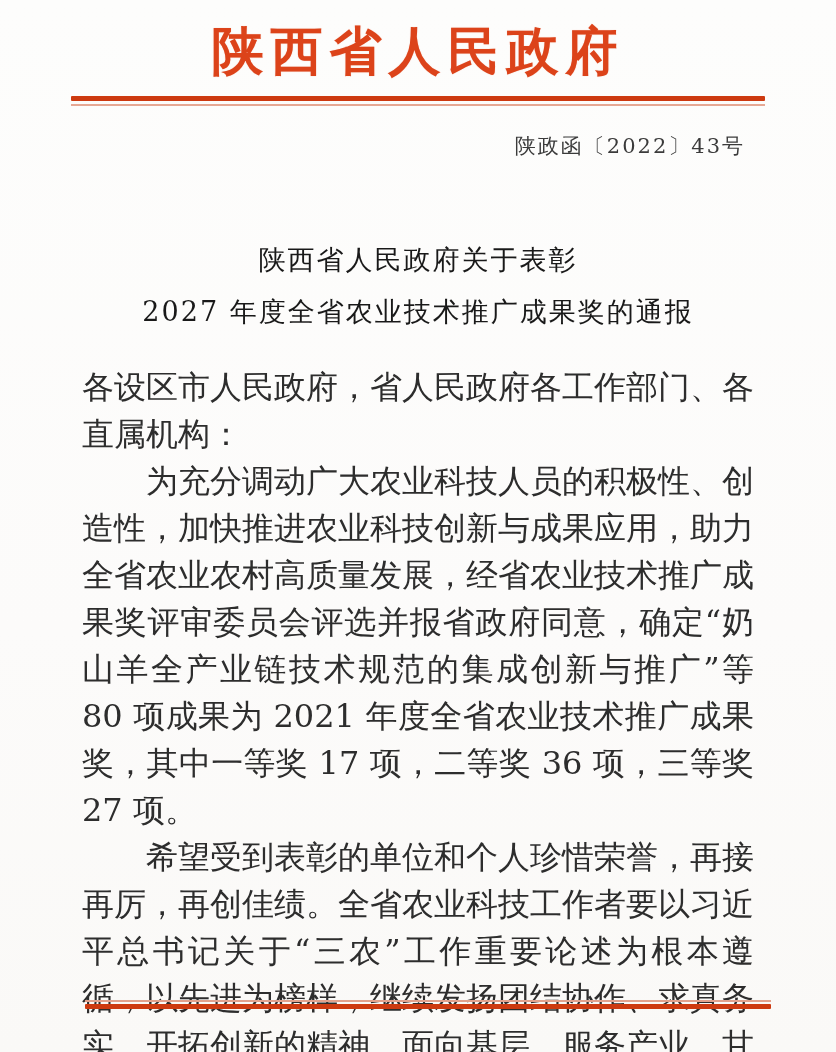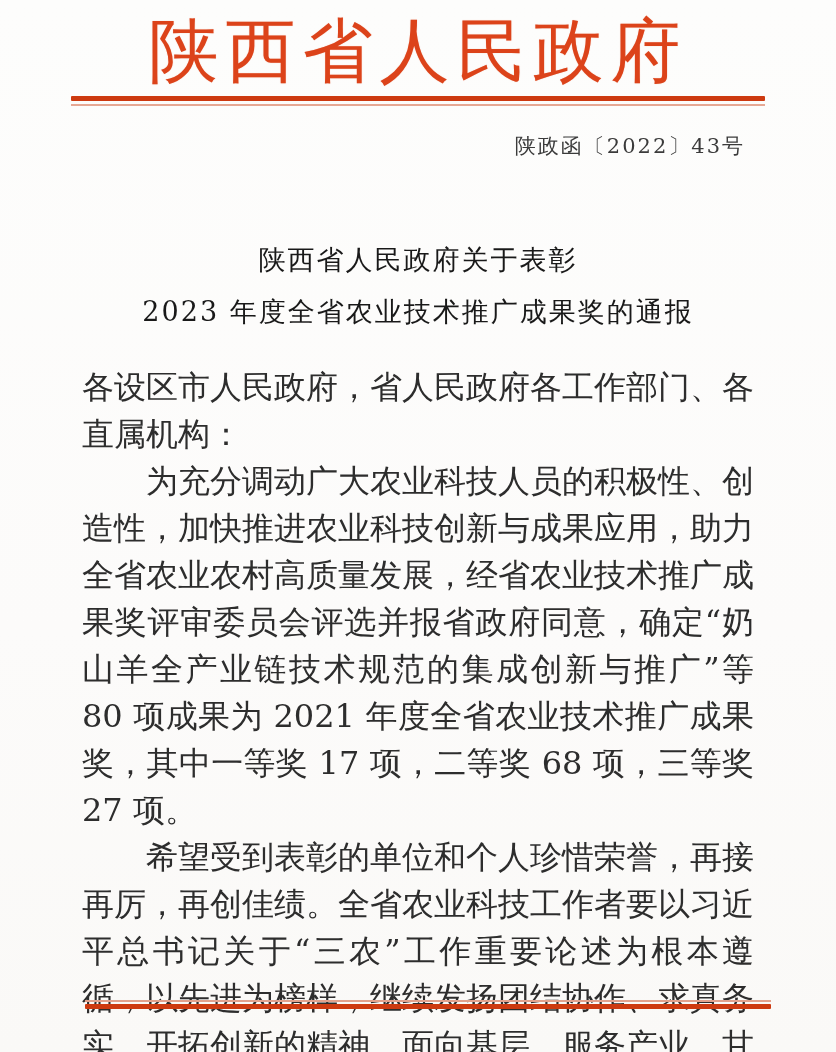--- a/index.html
+++ b/index.html
@@ -17,23 +17,23 @@
     position: relative;
     width: 836px;
     height: 1052px;
     background: linear-gradient(180deg, #fdfdfc 0%, #fcfbfa 60%, #faf9f7 100%);
     overflow: hidden;
   }
   
   .masthead {
     margin-top: 8px;
     text-align: center;
-    font-size: 70px;
+    font-size: 52px;
     line-height: 86px;
-    font-weight: normal;
+    font-weight: bold;
     color: #dc431a;
     letter-spacing: 7px;
     text-shadow: 0 0 1px rgba(220, 67, 26, 0.35);
     white-space: nowrap;
   }
   .masthead-rule {
     width: 694px;
     margin: 2px auto 0 auto;
   }
   .masthead-rule .rule-thick {
@@ -110,26 +110,26 @@
 
   <div class="masthead-rule">
     <div class="rule-thick"></div>
     <div class="rule-thin"></div>
   </div>
 
   <div class="doc-number">陕政函〔2022〕43号</div>
 
   <div class="doc-title">
     <div>陕西省人民政府关于表彰</div>
-    <div>2023 年度全省农业技术推广成果奖的通报</div>
+    <div>2027 年度全省农业技术推广成果奖的通报</div>
   </div>
 
   <div class="doc-body">
     <p>各设区市人民政府，省人民政府各工作部门、各直属机构：</p>
-    <p class="indent">为充分调动广大农业科技人员的积极性、创造性，加快推进农业科技创新与成果应用，助力全省农业农村高质量发展，经省农业技术推广成果奖评审委员会评选并报省政府同意，确定“奶山羊全产业链技术规范的集成创新与推广”等 80 项成果为 2021 年度全省农业技术推广成果奖，其中一等奖 17 项，二等奖 68 项，三等奖 27 项。</p>
+    <p class="indent">为充分调动广大农业科技人员的积极性、创造性，加快推进农业科技创新与成果应用，助力全省农业农村高质量发展，经省农业技术推广成果奖评审委员会评选并报省政府同意，确定“奶山羊全产业链技术规范的集成创新与推广”等 80 项成果为 2021 年度全省农业技术推广成果奖，其中一等奖 17 项，二等奖 36 项，三等奖 27 项。</p>
     <p class="indent">希望受到表彰的单位和个人珍惜荣誉，再接再厉，再创佳绩。全省农业科技工作者要以习近平总书记关于“三农”工作重要论述为根本遵循，以先进为榜样，继续发扬团结协作、求真务实、开拓创新的精神，面向基层、服务产业、甘于奉献，持续推进农业科技创新和推广应用，真正把论文写在三秦大地上，为支撑和引领全省农业农村现代化，奋力谱写陕西高质量发展新篇章作出新的更大贡献。</p>
   </div>
 
   <div class="footer-rule">
     <div class="rule-thin"></div>
     <div class="rule-thick"></div>
   </div>
 
 </div>
 

